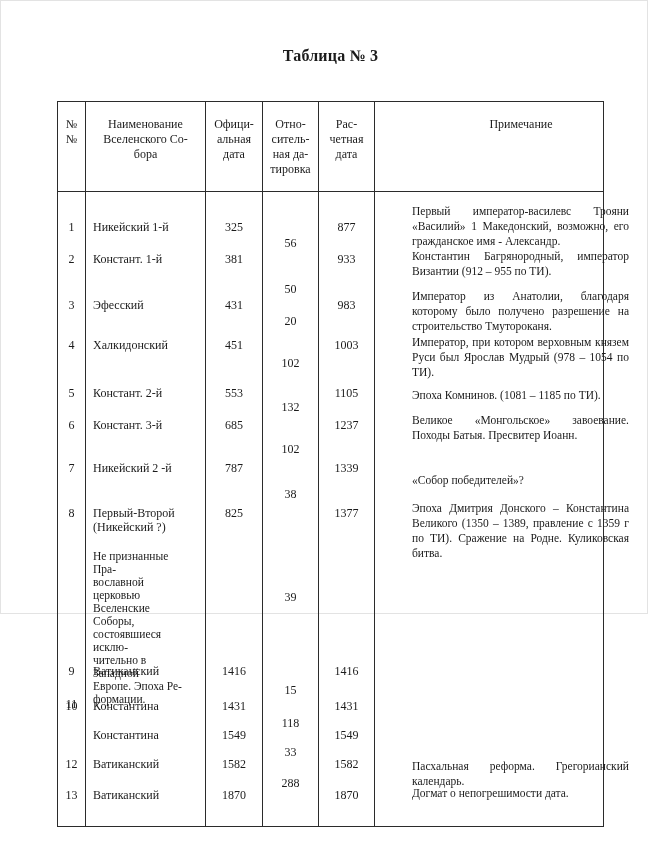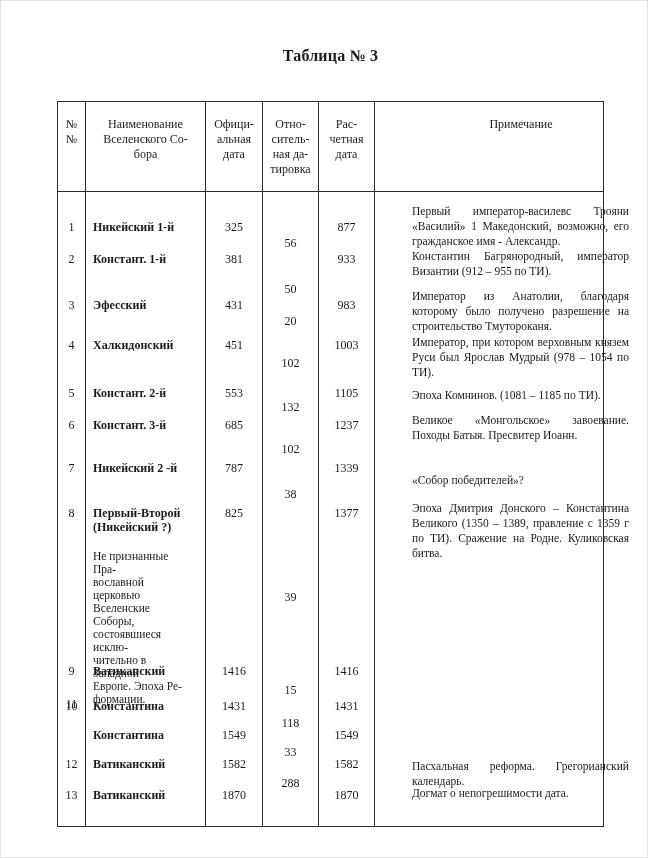--- a/index.html
+++ b/index.html
@@ -4,21 +4,21 @@
 <style>
   html,body { margin:0; padding:0; background:#ffffff; }
   body {
     width:648px; height:858px;
     font-family:"Liberation Serif", serif;
     color:#1b1b1b;
     position:relative;
   }
   .page {
     position:absolute; left:0; top:0;
-    width:648px; height:858px;
+    width:648px; height:614px;
     background:#ffffff;
     border:1px solid #e3e3e3;
     box-sizing:border-box;
   }
   .doc-title {
     position:absolute; top:46px; left:56px; width:547px;
     text-align:center; font-weight:bold; font-size:16px;
     letter-spacing:0.2px;
   }
   .tbl {
@@ -51,21 +51,21 @@
   .c6 { left:317px; width:228px;margin-left:32px; }
   .hc {
     padding-top:15px;
     text-align:center;
     font-size:12px;
     line-height:15px;
     white-space:pre-line;
   }
   .e { position:absolute; font-size:12px; line-height:14px; }
   .ctr { left:0; right:0; text-align:center; }
-  .nm  { left:7px; right:4px;font-weight:bold; }
+  .nm  { left:7px; right:4px; }
   .nt  { left:5px; right:6px; text-align:justify; font-size:11.5px; line-height:15px; }
   .sp  { left:7px; right:19px; white-space:pre-line; font-size:11.5px; line-height:13px; text-align:left; }
 </style>
 </head>
 <body>
 
 <div class="page">
 
   <div class="doc-title">Таблица № 3</div>
 

